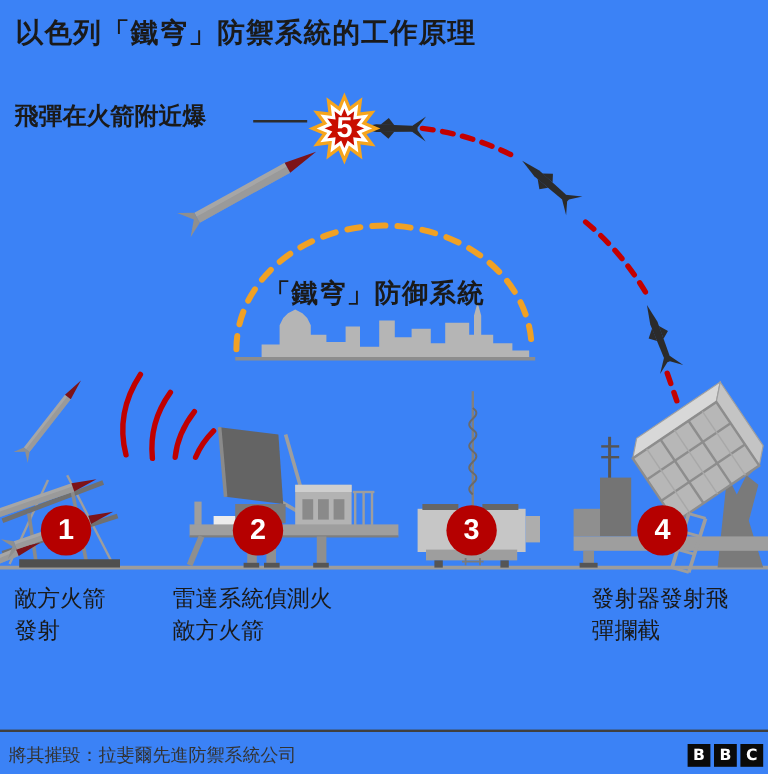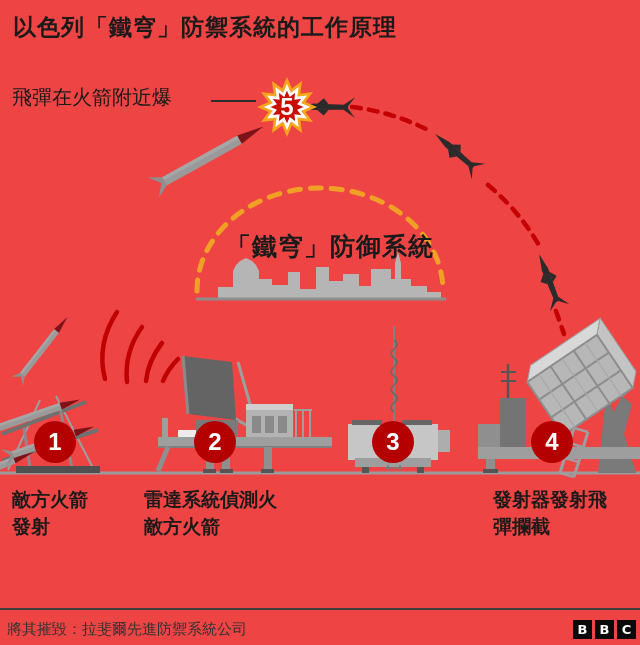--- a/index.html
+++ b/index.html
@@ -1,26 +1,26 @@
 <!DOCTYPE html>
 <html><head>
 <meta charset="utf-8">
 <style>
   html,body{margin:0;padding:0;}
   body{font-family:"Liberation Sans","DejaVu Sans",sans-serif;}
-  #canvas{position:relative;width:640px;height:645px;background:#ef4444;overflow:hidden;}
+  #canvas{position:relative;width:640px;height:645px;background:#3b82f6;overflow:hidden;}
   #scene{position:absolute;left:0;top:0;}
   .txt{position:absolute;color:#1a1a1a;}
   #title{left:13px;top:12px;font-size:23px;font-weight:700;letter-spacing:1px;}
-  #annotation{left:12px;top:82px;font-size:20px;font-weight:400;line-height:30px;}
-  #dome-label{left:220px;top:230px;width:220px;text-align:center;font-size:25px;font-weight:700;letter-spacing:1px;}
+  #annotation{left:12px;top:82px;font-size:20px;font-weight:700;line-height:30px;}
+  #dome-label{left:202px;top:230px;width:220px;text-align:center;font-size:22px;font-weight:700;letter-spacing:1px;}
   .step-circle{position:absolute;width:42px;height:42px;border-radius:50%;background:#b50000;
     color:#fff;font-size:24px;font-weight:700;display:flex;align-items:center;justify-content:center;}
   .c1{left:34px;top:421px;} .c2{left:194px;top:421px;} .c3{left:372px;top:421px;} .c4{left:531px;top:421px;}
-  .step-label{position:absolute;top:486px;font-size:19px;font-weight:700;line-height:27px;}
+  .step-label{position:absolute;top:486px;font-size:19px;font-weight:400;line-height:27px;}
   .l1{left:12px;width:135px;} .l2{left:144px;width:170px;} .l3{left:325px;width:160px;} .l4{left:493px;width:145px;}
   #boom-num{position:absolute;left:271px;top:91px;width:32px;height:32px;display:flex;align-items:center;
     justify-content:center;color:#fff;font-size:24px;font-weight:700;}
   #footnote{left:5px;top:562px;width:632px;font-size:19px;font-weight:600;}
   #separator{position:absolute;left:0;top:608px;width:640px;height:2px;background:#3f3f3f;}
   #source{left:7px;top:620px;font-size:15px;color:#333;font-weight:400;}
   #bbc-logo{position:absolute;left:573px;top:620px;display:flex;gap:3px;}
   .bbc-sq{width:19px;height:19px;background:#0a0a0a;color:#fff;font-size:13px;font-weight:700;
     display:flex;align-items:center;justify-content:center;font-family:"DejaVu Sans",sans-serif;}
 </style>

